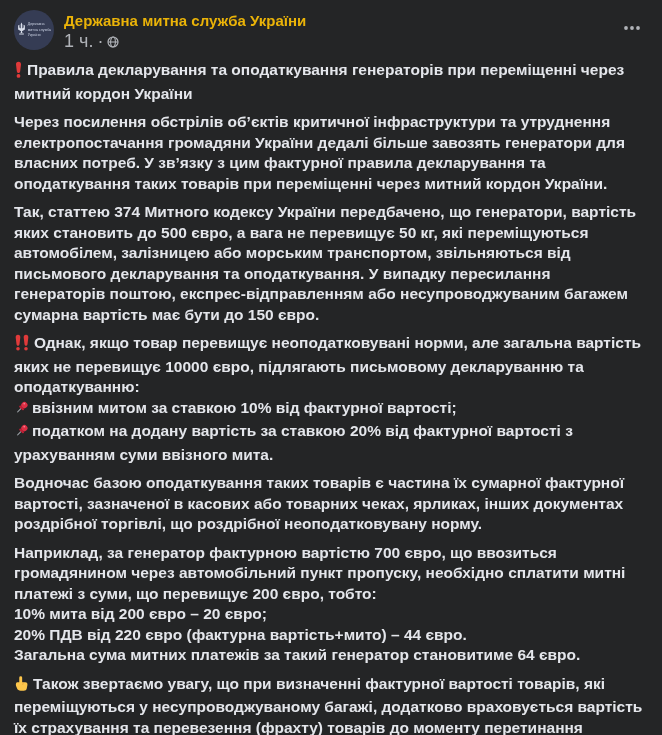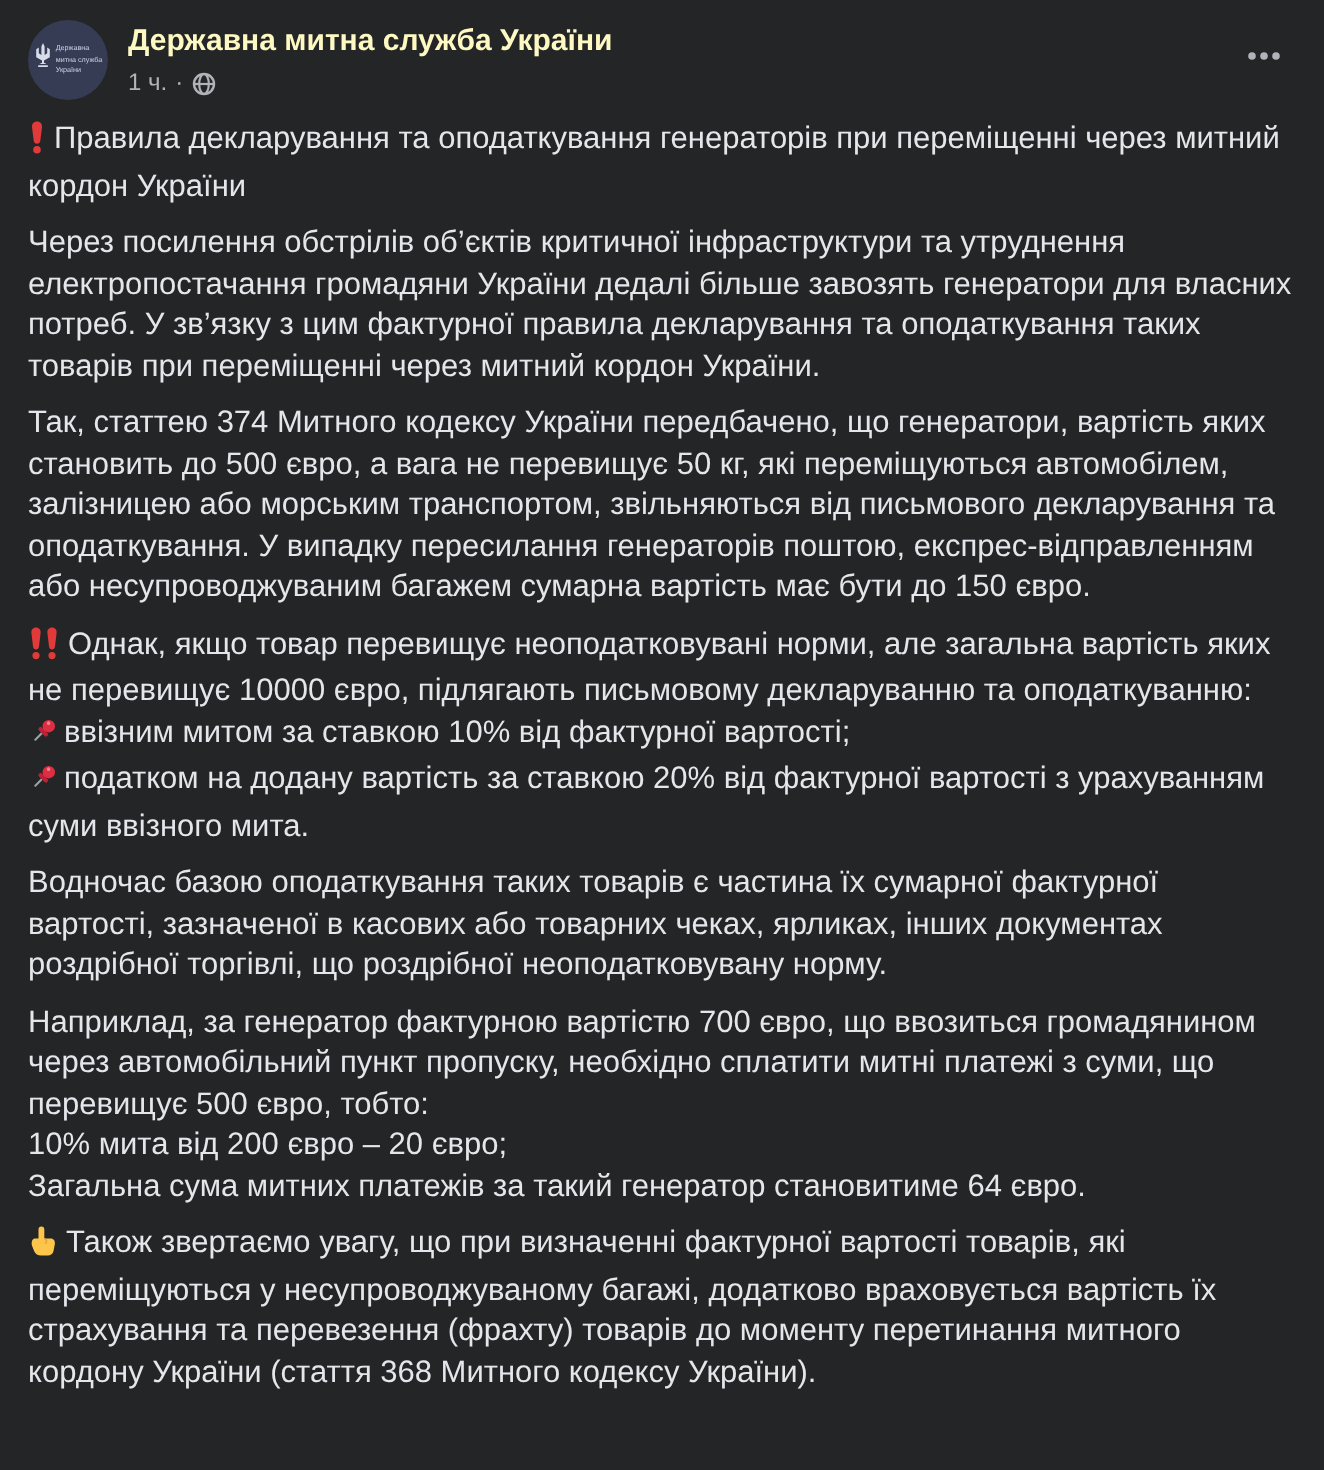--- a/index.html
+++ b/index.html
@@ -18,33 +18,33 @@
     background: #353c54; flex: 0 0 40px;
     display: flex; align-items: center; justify-content: center; gap: 2px;
     cursor: pointer; overflow: hidden;
   }
   .avatar .emblem { flex: 0 0 auto; display: block; }
   .avatar .logo-lines { display: flex; flex-direction: column; gap: 1px; }
   .avatar .logo-lines span {
     font-size: 3.6px; line-height: 4.4px; color: #ccd3e4; white-space: nowrap; display: block;
   }
   .header-text { margin-left: 10px; padding-top: 1px; }
-  .page-name { font-size: 15px; font-weight: 700; color: #fef9c3; line-height: 20px; cursor: pointer; }
-  .meta { display: flex; align-items: center; gap: 4px; margin-top: 2px; color: #b0b3b8; font-size: 12px; line-height: 16px; }
+  .page-name { font-size: 15px; font-weight: 700; color: #eab308; line-height: 20px; cursor: pointer; }
+  .meta { display: flex; align-items: center; gap: 4px; margin-top: 2px; color: #b0b3b8; font-size: 18px; line-height: 16px; }
   .meta .dot-sep { color: #b0b3b8; }
   .globe { display: inline-flex; margin-top: 1px; }
   .more-btn {
     position: absolute; right: 14px; top: 16px;
     width: 32px; height: 24px; border: none; background: transparent;
     display: flex; align-items: center; justify-content: center; cursor: pointer; border-radius: 4px;
   }
 
   
   .post-body { padding: 4px 16px 10px 14px; font-size: 15.5px; line-height: 20.5px; color: #e4e6eb; }
-  .para { margin-bottom: 8px; }
+  .para { margin-bottom: 8px; font-weight: bold; }
   .para:last-child { margin-bottom: 0; }
   .line { display: block; }
   .emoji { display: inline-block; vertical-align: -3px; margin-right: 4px; }
   .emoji.pin { margin-right: 2px; vertical-align: -3px; }
 </style>
 </head>
 <body>
 
 <div class="card">
 
@@ -135,22 +135,23 @@
               <circle cx="7.7" cy="4.1" r="1" fill="#f2808f"></circle>
             </g>
           </svg>
         </span><span>податком на додану вартість за ставкою 20% від фактурної вартості з урахуванням суми ввізного мита.</span>
       </span>
     </div>
 
     <div class="para">Водночас базою оподаткування таких товарів є частина їх сумарної фактурної вартості, зазначеної в касових або товарних чеках, ярликах, інших документах роздрібної торгівлі, що роздрібної неоподатковувану норму.</div>
 
     <div class="para">
-      <span class="line">Наприклад, за генератор фактурною вартістю 700 євро, що ввозиться громадянином через автомобільний пункт пропуску, необхідно сплатити митні платежі з суми, що перевищує 500 євро, тобто:</span>
+      <span class="line">Наприклад, за генератор фактурною вартістю 700 євро, що ввозиться громадянином через автомобільний пункт пропуску, необхідно сплатити митні платежі з суми, що перевищує 200 євро, тобто:</span>
       <span class="line">10% мита від 200 євро – 20 євро;</span>
+      <span class="line">20% ПДВ від 220 євро (фактурна вартість+мито) – 44 євро.</span>
       <span class="line">Загальна сума митних платежів за такий генератор становитиме 64 євро.</span>
     </div>
 
 
     <div class="para">
       <span class="emoji">
         <svg width="15" height="17" viewBox="0 0 16 17">
           <rect x="5.6" y="0.8" width="3.1" height="9" rx="1.55" fill="#fdc64b"></rect>
           <path d="M3.6 7.2 H12 C13.8 7.2 14.6 8.6 14.3 10.2 L13.6 13.8 C13.3 15.3 12.1 16.2 10.5 16.2 H7 C5.3 16.2 3.9 15.4 3.3 13.9 L2.2 11.2 C1.6 9.5 2.2 7.2 3.6 7.2 Z" fill="#fdc64b"></path>
           <path d="M9 7.4 C10 7.8 10.2 9 9.4 9.6" stroke="#e8a33d" stroke-width="0.9" fill="none" stroke-linecap="round"></path>

